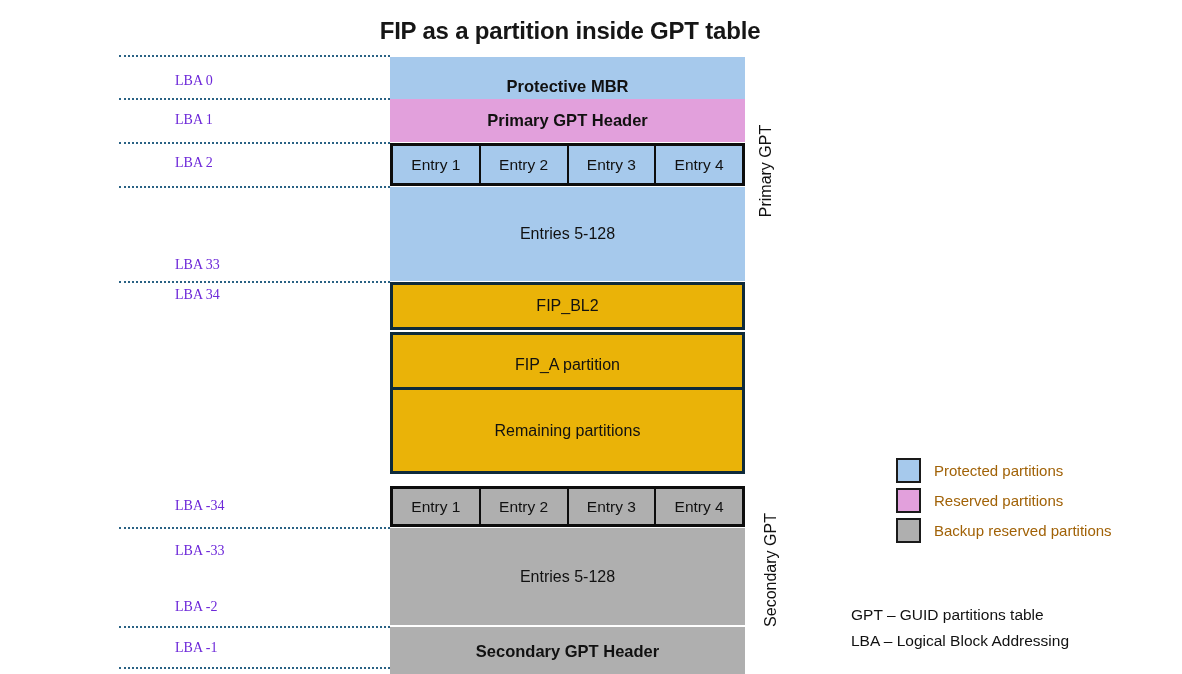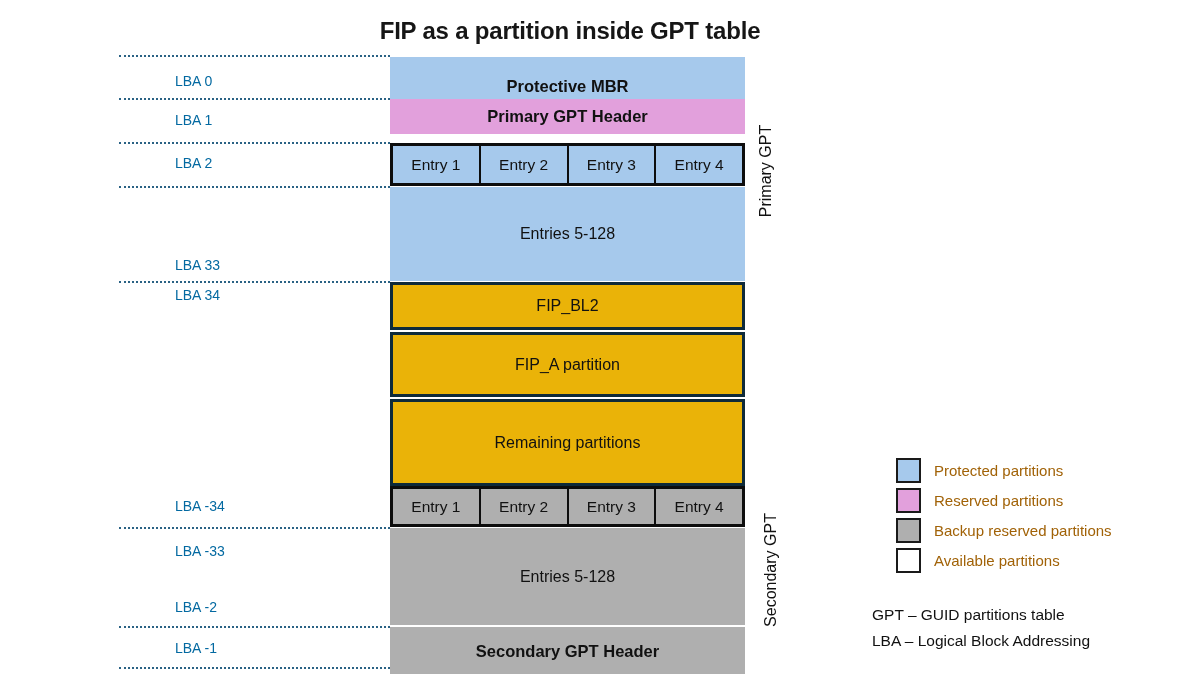--- a/index.html
+++ b/index.html
@@ -17,44 +17,44 @@
   
   .dotted {
     position: absolute; left: 119px; width: 271px; height: 0;
     border-top: 2px dotted #2a6284;
   }
   .dl0 { top: 55px; } .dl1 { top: 98px; } .dl2 { top: 142px; } .dl3 { top: 186px; }
   .dl4 { top: 281px; } .dl5 { top: 527px; } .dl6 { top: 626px; } .dl7 { top: 667px; }
 
   
   .lba {
-    position: absolute; left: 175px; font-size: 14px; line-height: 16px; color: #0369a1;
+    position: absolute; left: 175px; font-size: 14px; line-height: 16px; color: #6d28d9; font-family: Liberation Serif, serif;
   }
   .lba0 { top: 73px; } .lba1 { top: 112px; } .lba2 { top: 155px; }
   .lba33 { top: 257px; } .lba34 { top: 287px; } .lbam34 { top: 498px; }
   .lbam33 { top: 543px; } .lbam2 { top: 599px; } .lbam1 { top: 640px; }
 
   
   .block {
     position: absolute; left: 390px; width: 355px;
     display: flex; align-items: center; justify-content: center;
     font-size: 16px; color: #111;
   }
   .bold { font-weight: bold; font-size: 16.5px; }
   .fill-blue { background: #a6c9ec; }
   .fill-pink { background: #e2a0dc; }
   .fill-gray { background: #afafaf; }
   .bordered { background: #eab308; border: 3px solid #0e2a3a; }
 
   .b-protective { top: 57px;  height: 58px; }
-  .b-pheader    { top: 99px;  height: 35px; }
+  .b-pheader    { top: 99px;  height: 43px; }
   .b-pentries   { top: 187px; height: 94px; }
   .b-fipbl2     { top: 282px; height: 48px; }
   .b-fipa       { top: 332px; height: 65px; }
-  .b-remaining  { top: 399px; height: 87px; }
+  .b-remaining  { top: 387px; height: 87px; }
   .b-sentries   { top: 528px; height: 97px; }
   .b-sheader    { top: 627px; height: 49px; }
 
   
   .entry-row {
     position: absolute; left: 390px; width: 355px;
     display: flex; border: 3px solid #0d0d0d;
   }
   .er-primary   { top: 143px; height: 43px; background: #a6c9ec; }
   .er-secondary { top: 486px; height: 41px; background: #afafaf; }
@@ -76,21 +76,21 @@
   .legend { position: absolute; left: 896px; top: 458px; }
   .legend-item { display: flex; align-items: center; height: 25px; margin-bottom: 5px; }
   .swatch { width: 25px; height: 25px; border: 2px solid #1a1a1a; flex: none; }
   .sw-protected { background: #a6c9ec; }
   .sw-reserved  { background: #e2a0dc; }
   .sw-backup    { background: #afafaf; }
   .sw-available { background: #ffffff; }
   .legend-label { margin-left: 13px; font-size: 15px; color: #a16207; }
 
   
-  .defs { position: absolute; left: 872px; top: 602px; }
+  .defs { position: absolute; left: 851px; top: 602px; }
   .def-line { font-size: 15.5px; line-height: 26px; color: #111; }
 </style>
 </head>
 <body>
 
 <div class="canvas">
 
   <div class="title">FIP as a partition inside GPT table</div>
 
   <div class="dotted dl0"></div>
@@ -146,24 +146,20 @@
       <span class="legend-label">Protected partitions</span>
     </div>
     <div class="legend-item">
       <span class="swatch sw-reserved"></span>
       <span class="legend-label">Reserved partitions</span>
     </div>
     <div class="legend-item">
       <span class="swatch sw-backup"></span>
       <span class="legend-label">Backup reserved partitions</span>
     </div>
-    <div class="legend-item">
-      <span class="swatch sw-available"></span>
-      <span class="legend-label">Available partitions</span>
-    </div>
   </div>
 
   <div class="defs">
     <div class="def-line">GPT – GUID partitions table</div>
     <div class="def-line">LBA – Logical Block Addressing</div>
   </div>
 
 </div>
 
 </body></html>

